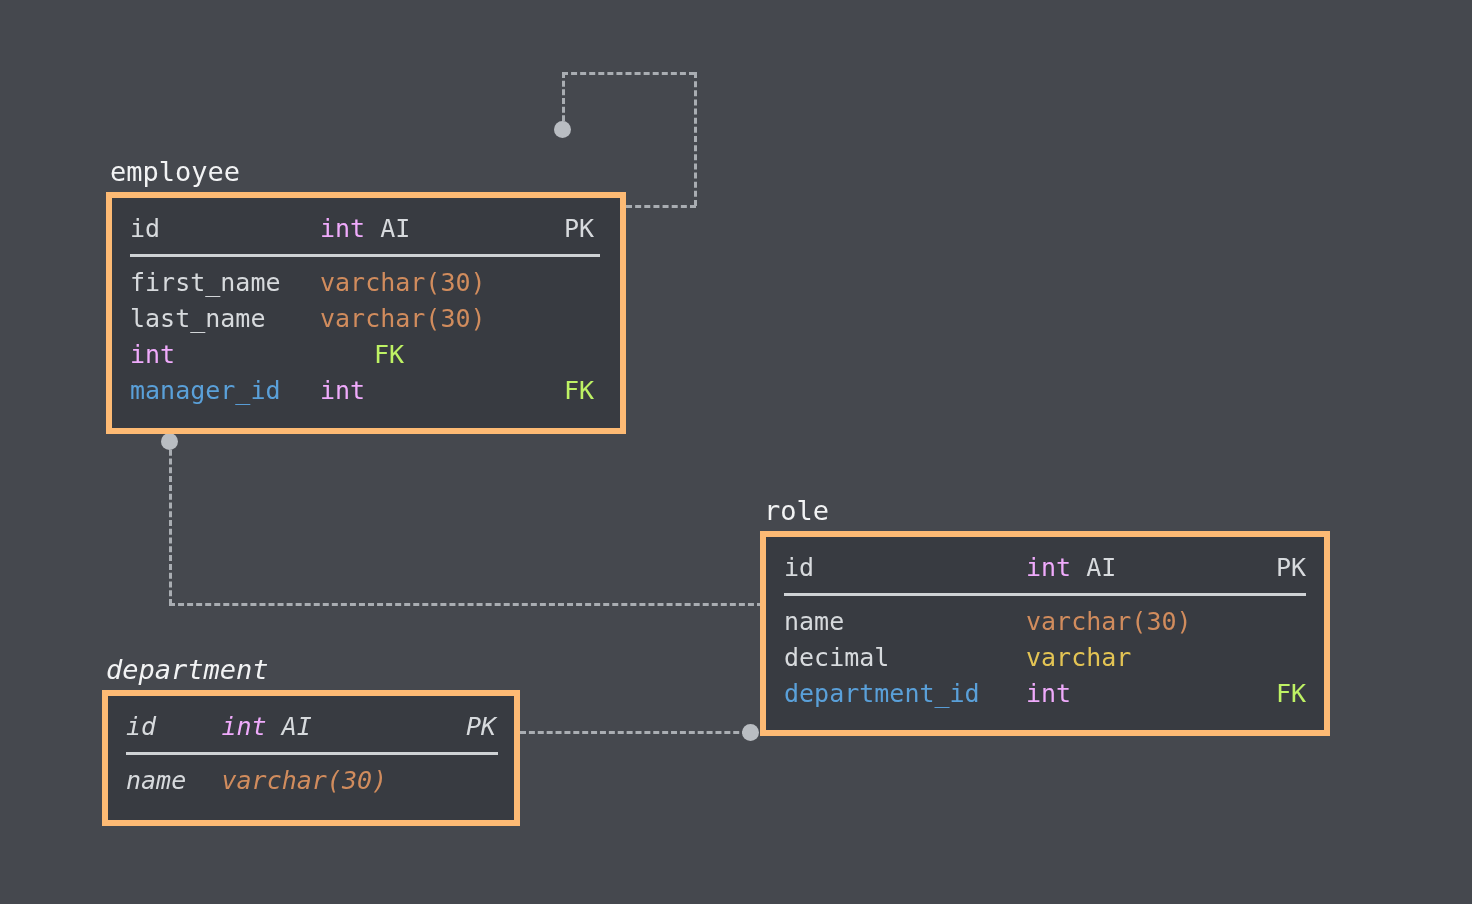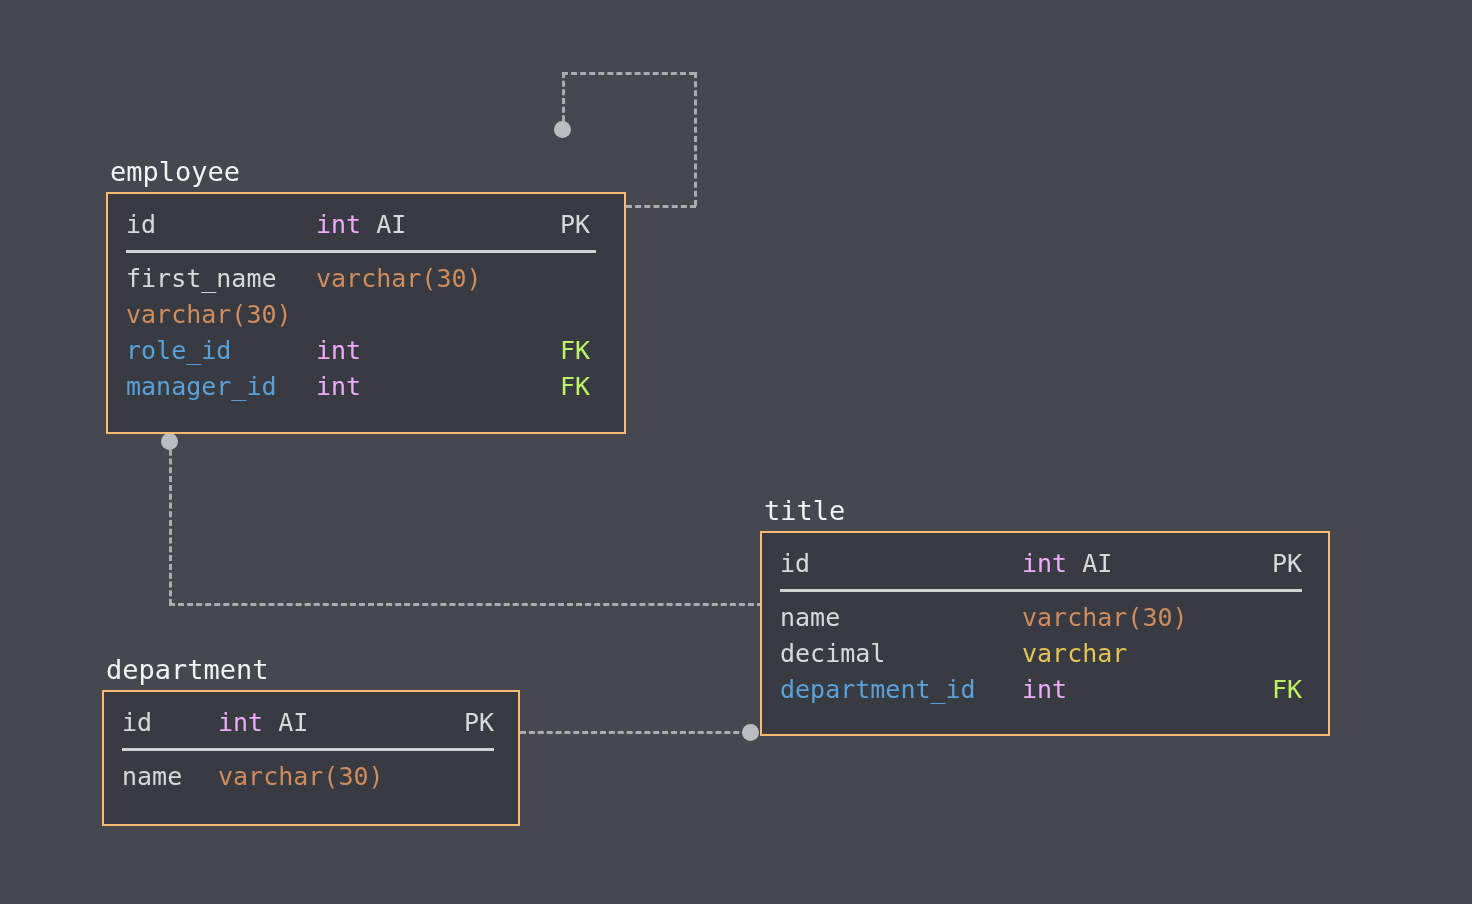--- a/index.html
+++ b/index.html
@@ -26,21 +26,21 @@
     bottom: 100%;
     margin-bottom: 5px;
     color: #f2f3f4;
     font-size: 27px;
     line-height: 30px;
     letter-spacing: 0px;
     white-space: nowrap;
   }
 
   .entity-box {
-    border: 2px solid #fdba74;
+    border: 6px solid #fdba74;
     background: #383b41;
     box-sizing: border-box;
   }
 
   .entity-inner {
     padding: 12px 18px 14px 18px;
   }
 
   .row {
     display: flex;
@@ -76,21 +76,21 @@
   #entity-employee .c3 { width: 62px; text-align: right; }
   #entity-employee .divider { width: 470px; }
 
   #entity-role { left: 760px; top: 531px; width: 570px; }
   #entity-role .entity-box { width: 570px; height: 205px; }
   #entity-role .c1 { width: 242px; }
   #entity-role .c2 { width: 212px; }
   #entity-role .c3 { width: 68px; text-align: right; }
   #entity-role .divider { width: 522px; }
 
-  #entity-department { left: 102px; top: 690px; width: 418px; }
+  #entity-department { left: 102px; top: 690px; width: 418px; font-style: italic; }
   #entity-department .entity-box { width: 418px; height: 136px; }
   #entity-department .c1 { width: 96px; }
   #entity-department .c2 { width: 206px; }
   #entity-department .c3 { width: 70px; text-align: right; }
   #entity-department .divider { width: 372px; }
 
   
   .conn-seg {
     position: absolute;
     background-repeat: repeat-x;
@@ -148,42 +148,42 @@
 
         <div class="divider"></div>
 
         <div class="row">
           <span class="cell c1 col-name">first_name</span>
           <span class="cell c2 type-varchar">varchar(30)</span>
           <span class="cell c3 key-fk"></span>
         </div>
 
         <div class="row">
-          <span class="cell c2 type-varchar">varchar(30)</span>
-          <span class="cell c3 key-fk"></span>
-        </div>
-
-        <div class="row">
-          <span class="cell c1 col-name fk">role_id</span>
+          <span class="cell c1 col-name">last_name</span>
+          <span class="cell c2 type-varchar">varchar(30)</span>
+          <span class="cell c3 key-fk"></span>
+        </div>
+
+        <div class="row">
           <span class="cell c2 type-int">int</span>
           <span class="cell c3 key-fk">FK</span>
         </div>
 
         <div class="row">
           <span class="cell c1 col-name fk">manager_id</span>
           <span class="cell c2 type-int">int</span>
           <span class="cell c3 key-fk">FK</span>
         </div>
 
       </div>
     </div>
   </div>
 
   <div class="entity" id="entity-role">
-    <div class="entity-title">title</div>
+    <div class="entity-title">role</div>
     <div class="entity-box">
       <div class="entity-inner">
 
         <div class="row pk-row">
           <span class="cell c1 col-name">id</span>
           <span class="cell c2"><span class="type-int">int</span><span class="ai-flag"> </span><span class="ai-flag">AI</span></span>
           <span class="cell c3 key-pk">PK</span>
         </div>
 
         <div class="divider"></div>

